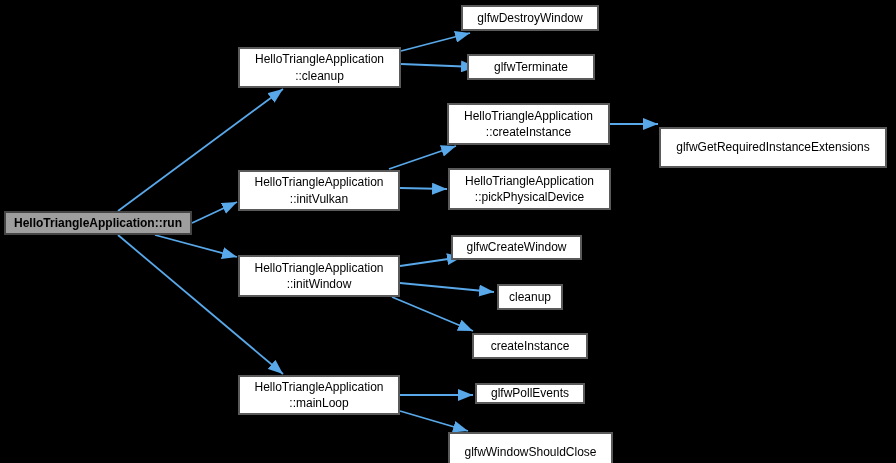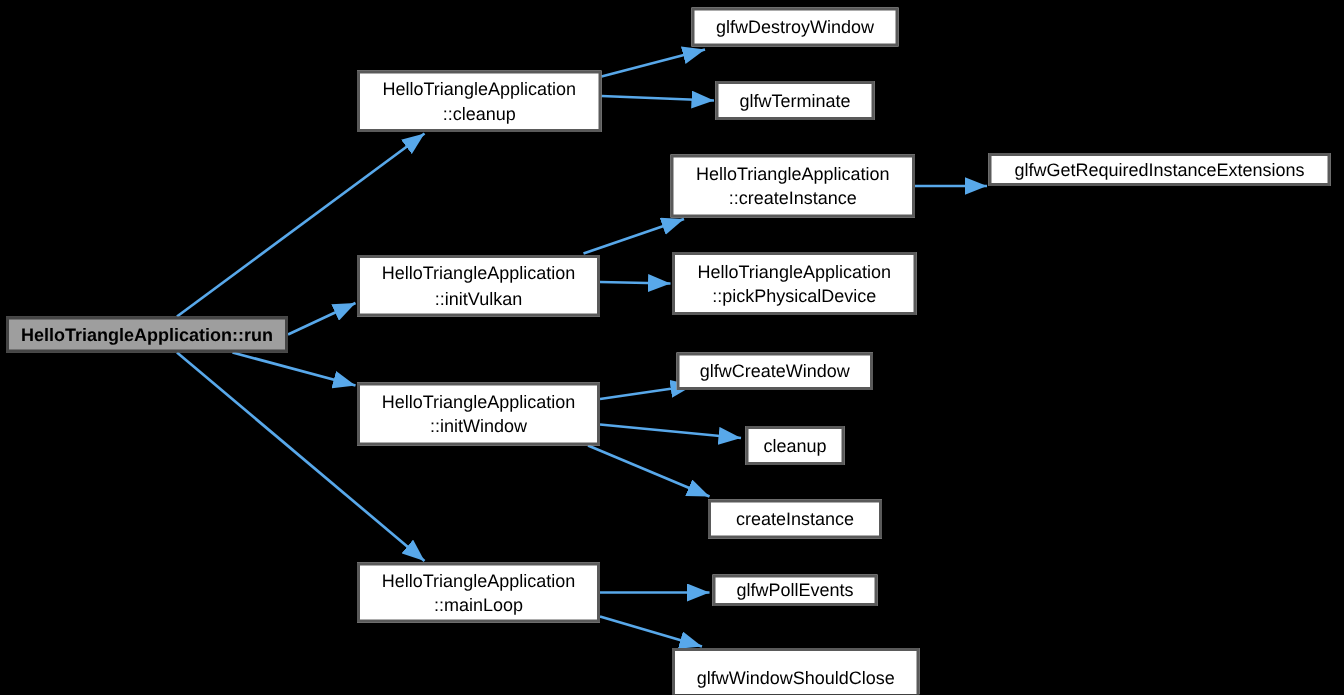--- a/index.html
+++ b/index.html
@@ -76,21 +76,21 @@
 ::initVulkan</div>
       <div class="node" style="left: 238px; top: 255px; width: 162px; height: 42px;">HelloTriangleApplication
 ::initWindow</div>
       <div class="node" style="left: 238px; top: 375px; width: 162px; height: 40px;">HelloTriangleApplication
 ::mainLoop</div>
       <div class="node" style="left: 447px; top: 103px; width: 163px; height: 42px;">HelloTriangleApplication
 ::createInstance</div>
       <div class="node" style="left: 448px; top: 168px; width: 163px; height: 42px;">HelloTriangleApplication
 ::pickPhysicalDevice</div>
       <div class="node" style="left: 461px; top: 5px; width: 138px; height: 26px;">glfwDestroyWindow</div>
-      <div class="node" style="left: 477px; top: 54px; width: 106px; height: 26px;">glfwTerminate</div>
-      <div class="node" style="left: 659px; top: 102px; width: 228px; height: 22px;">glfwGetRequiredInstanceExtensions</div>
+      <div class="node" style="left: 467px; top: 54px; width: 128px; height: 26px;">glfwTerminate</div>
+      <div class="node" style="left: 659px; top: 127px; width: 228px; height: 41px;">glfwGetRequiredInstanceExtensions</div>
       <div class="node" style="left: 451px; top: 235px; width: 131px; height: 25px;">glfwCreateWindow</div>
       <div class="node" style="left: 497px; top: 284px; width: 66px; height: 26px;">cleanup</div>
       <div class="node" style="left: 472px; top: 333px; width: 116px; height: 26px;">createInstance</div>
       <div class="node" style="left: 475px; top: 383px; width: 110px; height: 21px;">glfwPollEvents</div>
       <div class="node" style="left: 448px; top: 432px; width: 165px; height: 40px; text-align: right;">glfwWindowShouldClose</div>
     </div>
 </div>
 
 </body></html>

